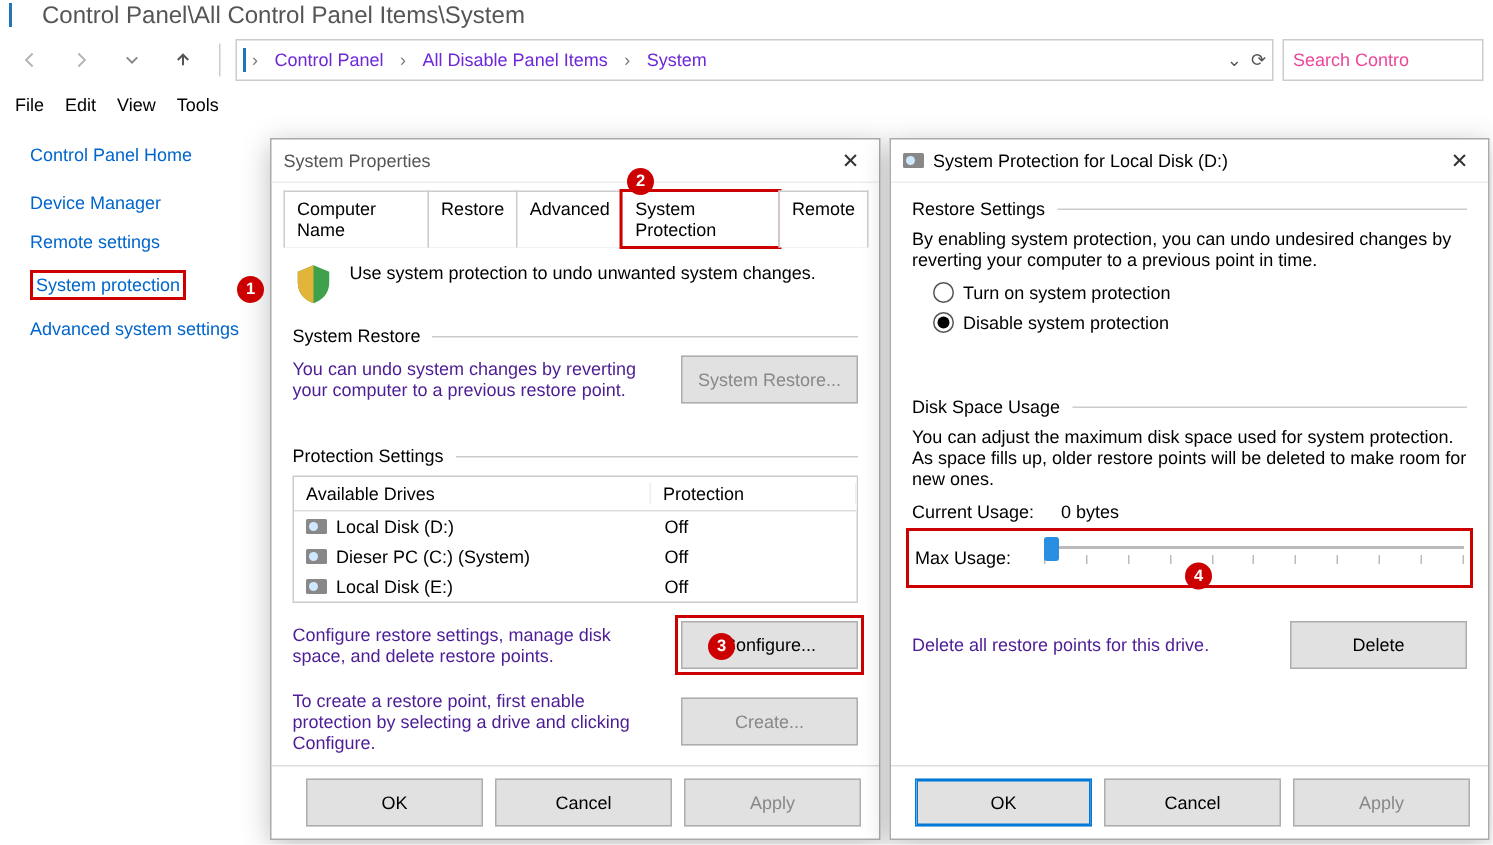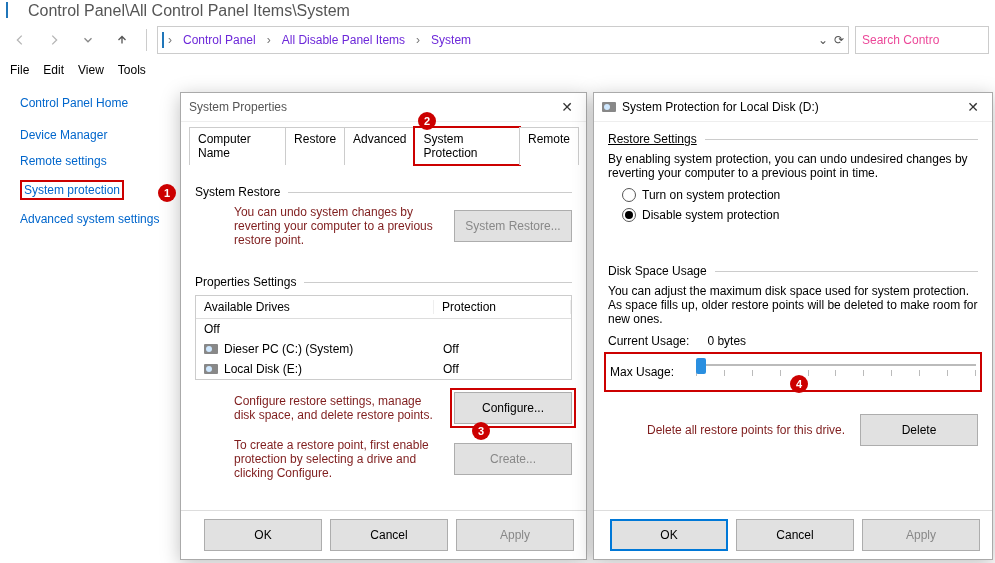--- a/index.html
+++ b/index.html
@@ -80,21 +80,21 @@
   .tab.boxed{outline:2px solid #c00;outline-offset:-1px;}
 
   .dlg-body{padding:10px 14px;}
   .intro{display:flex;gap:10px;margin-bottom:14px;}
   .intro .shield{width:28px;height:28px;display:inline-block;}
 
   .group-title{display:flex;align-items:center;margin:10px 0 6px;color:#000;}
   .group-title .line{flex:1;height:1px;background:#ccc;margin-left:8px;}
 
   .row2col{display:flex;align-items:center;gap:10px;}
-  .row2col .txt{flex:1;color:#7f1d1d;margin-left:39px;}
+  .row2col .txt{flex:1;color:#4c1d95;}
   .winbtn{
     min-width:96px;height:22px;border:1px solid #adadad;background:#e1e1e1;color:#000;
     display:flex;align-items:center;justify-content:center;padding:4px 10px;
   }
   .winbtn.disabled{color:#888;}
   .winbtn.primary{border-color:#0078d7;box-shadow:inset 0 0 0 1px #0078d7;}
   .winbtn.boxed{outline:2px solid #c00;outline-offset:2px;}
 
   .drives{border:1px solid #ccc;margin-top:6px;}
   .drives .hdr{display:flex;background:#fff;border-bottom:1px solid #ddd;height:22px;align-items:center;}
@@ -203,42 +203,55 @@
       <div class="x">✕</div>
     </div>
     <div class="tabs">
       <div class="tab">Computer Name</div>
       <div class="tab">Restore</div>
       <div class="tab">Advanced</div>
       <div class="tab active boxed">System Protection</div>
       <div class="tab">Remote</div>
     </div>
     <div class="dlg-body">
+      <div class="intro">
+        <span class="shield">
+          <svg viewBox="0 0 32 32">
+              <path d="M16 2 L28 7 V15 C28 24 22 29 16 31 C10 29 4 24 4 15 V7 Z" fill="#3fa14b"></path>
+              <path d="M16 2 V31 C10 29 4 24 4 15 V7 Z" fill="#e2b43a"></path>
+            </svg>
+        </span>
+        <div>Use system protection to undo unwanted system changes.</div>
+      </div>
 
       <div class="group-title">
         <span>System Restore</span>
           <span class="line"></span>
       </div>
       <div class="row2col">
         <div class="txt">You can undo system changes by reverting your computer to a previous restore point.</div>
         <div class="winbtn disabled">System Restore...</div>
       </div>
 
       <div style="height:18px"></div>
 
       <div class="group-title">
-        <span>Properties Settings</span>
+        <span>Protection Settings</span>
           <span class="line"></span>
       </div>
       <div class="drives">
         <div class="hdr">
           <div class="c1">Available Drives</div>
           <div class="c2">Protection</div>
         </div>
         <div class="drow">
+          <div class="c1">
+              <span class="hdd"></span>
+              <span>Local Disk (D:)</span>
+            </div>
           <div class="c2">Off</div>
         </div>
         <div class="drow">
           <div class="c1">
               <span class="hdd"></span>
               <span>Dieser PC (C:) (System)</span>
             </div>
           <div class="c2">Off</div>
         </div>
         <div class="drow">
@@ -271,21 +284,21 @@
 
   <div class="dialog" style="left:593px;top:10px;width:398px;height:466px;">
     <div class="dlg-title">
       <div class="t">
         <span class="hdd"></span>
         <span style="color:#000;">System Protection for Local Disk (D:)</span>
       </div>
       <div class="x">✕</div>
     </div>
     <div class="dlg-body">
-      <div class="group-title" style="margin-top:0;text-decoration:underline;">
+      <div class="group-title" style="margin-top:0;">
         <span>Restore Settings</span>
           <span class="line"></span>
       </div>
       <div style="margin:4px 0 8px;">By enabling system protection, you can undo undesired changes by reverting your computer to a previous point in time.</div>
       <div class="radio">
         <span class="dot"></span>
         <span>Turn on system protection</span>
       </div>
       <div class="radio sel">
         <span class="dot"></span>

